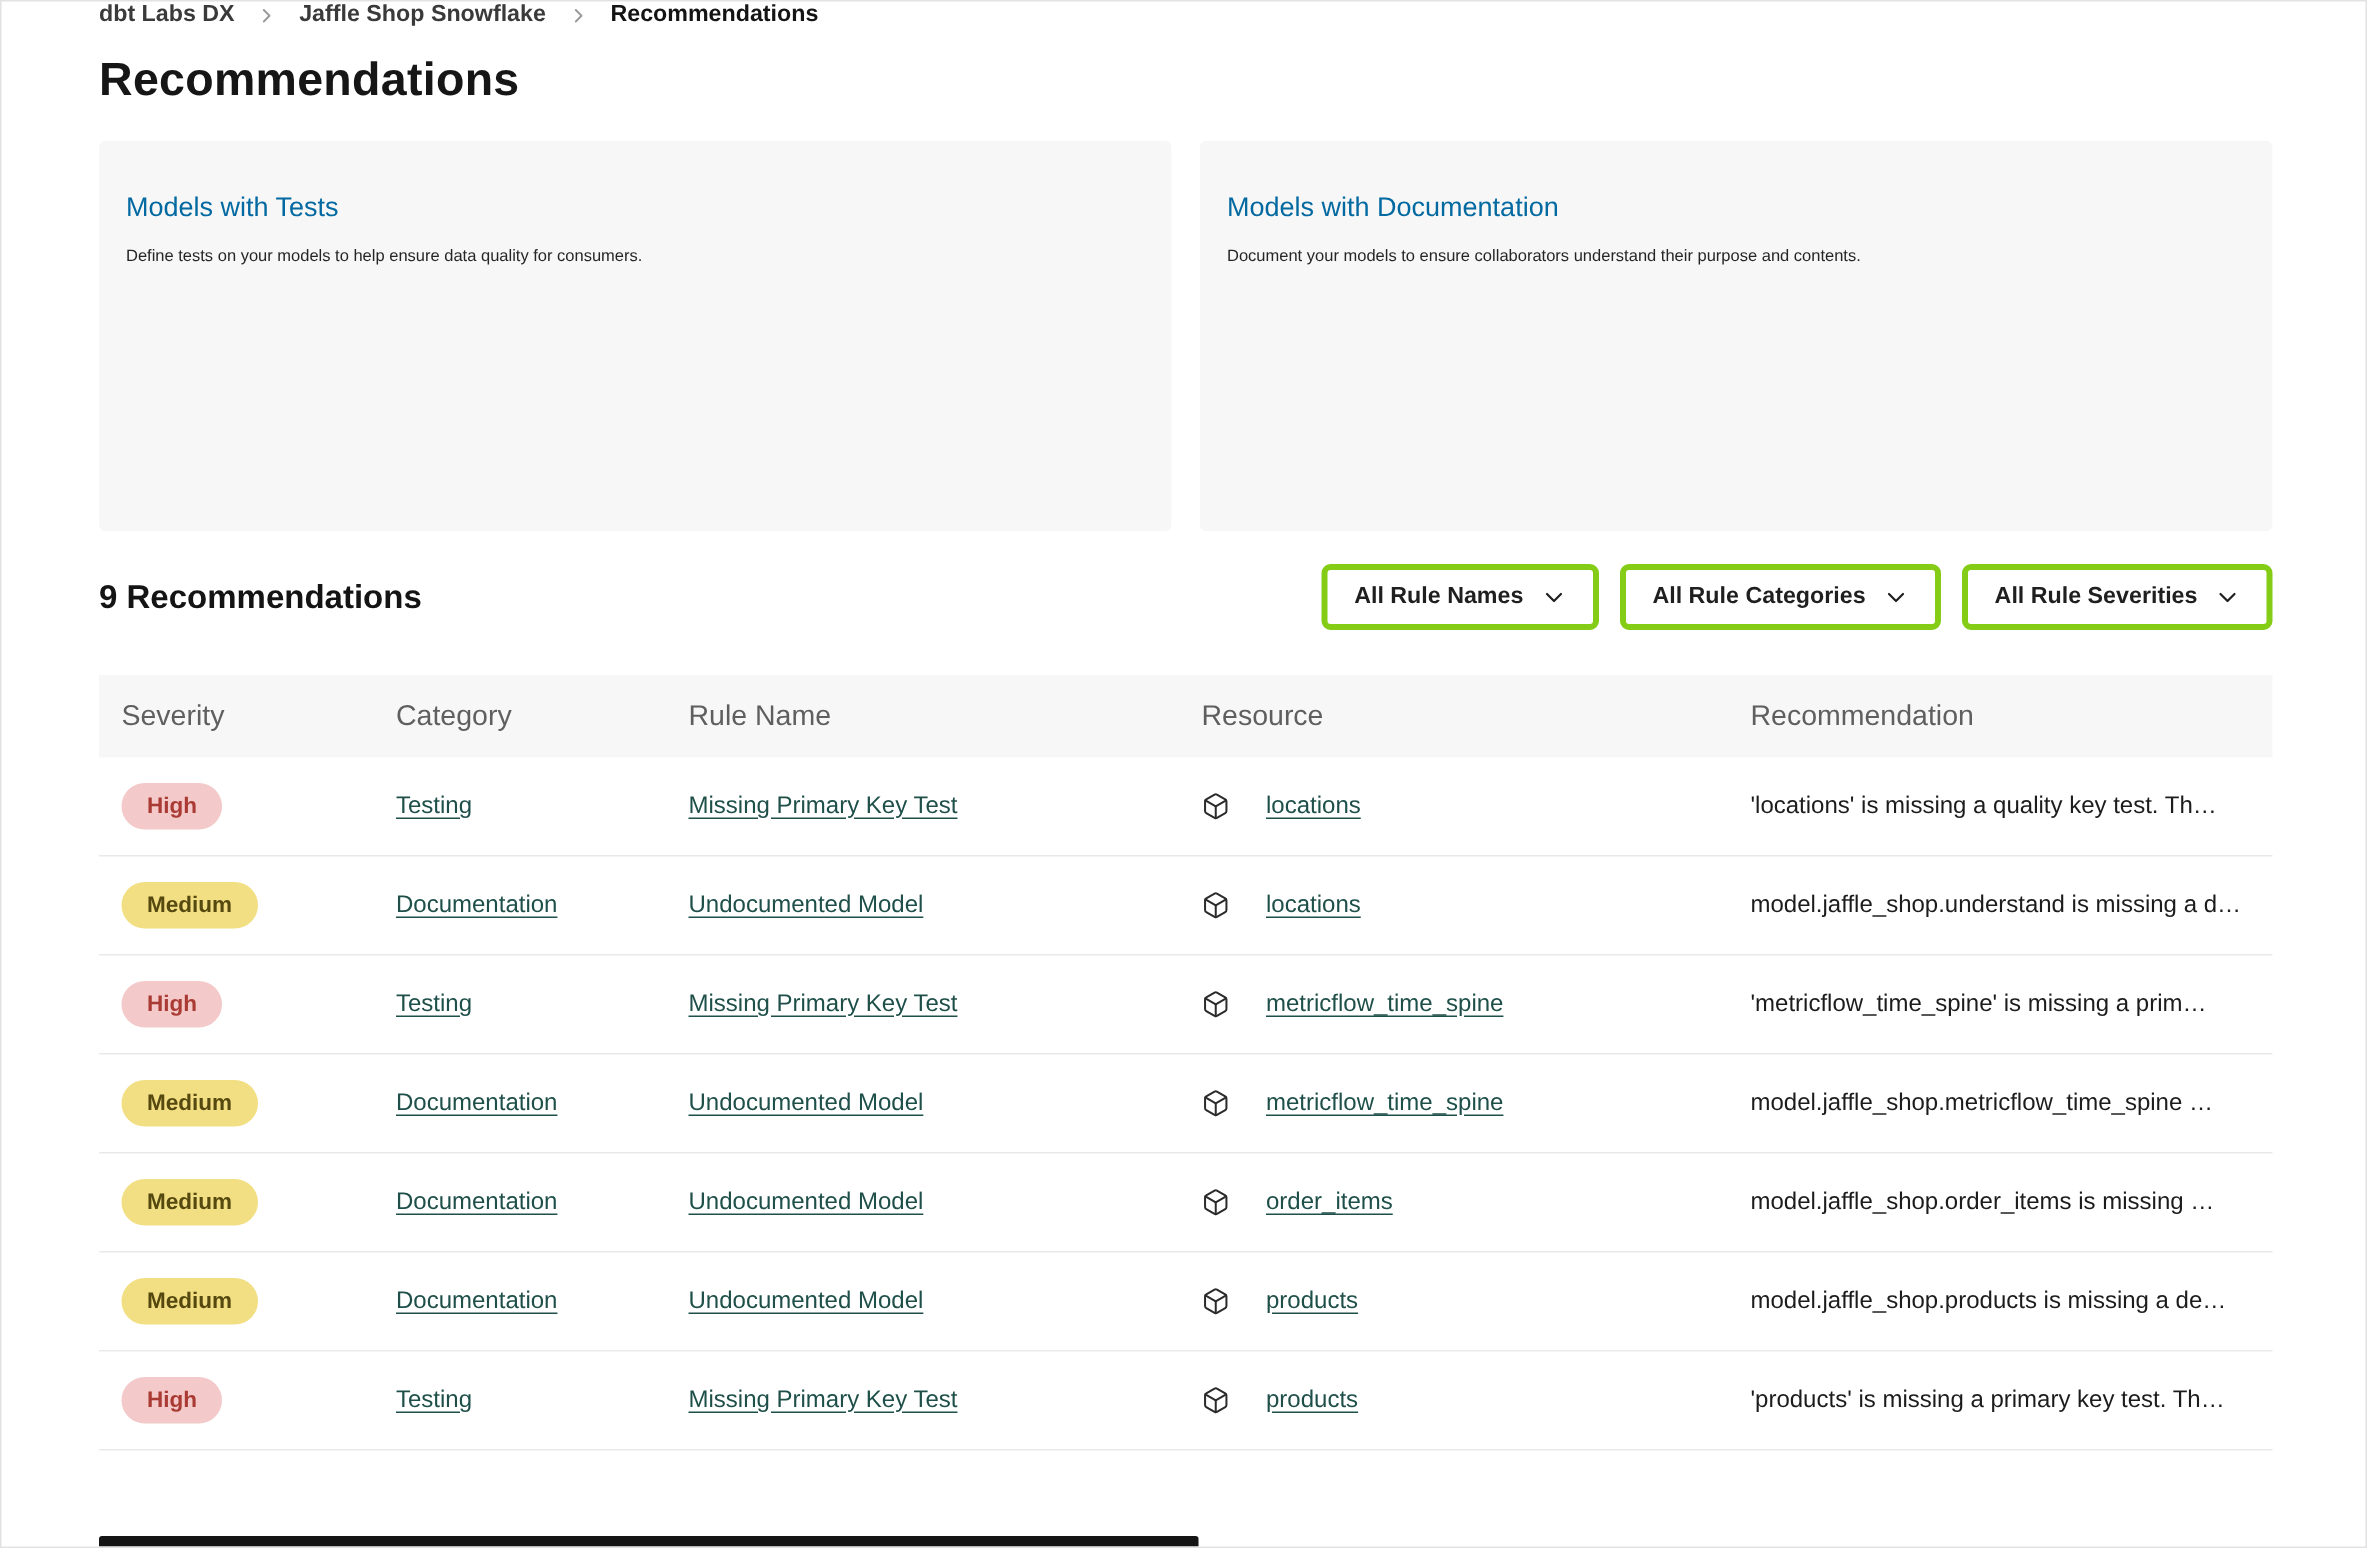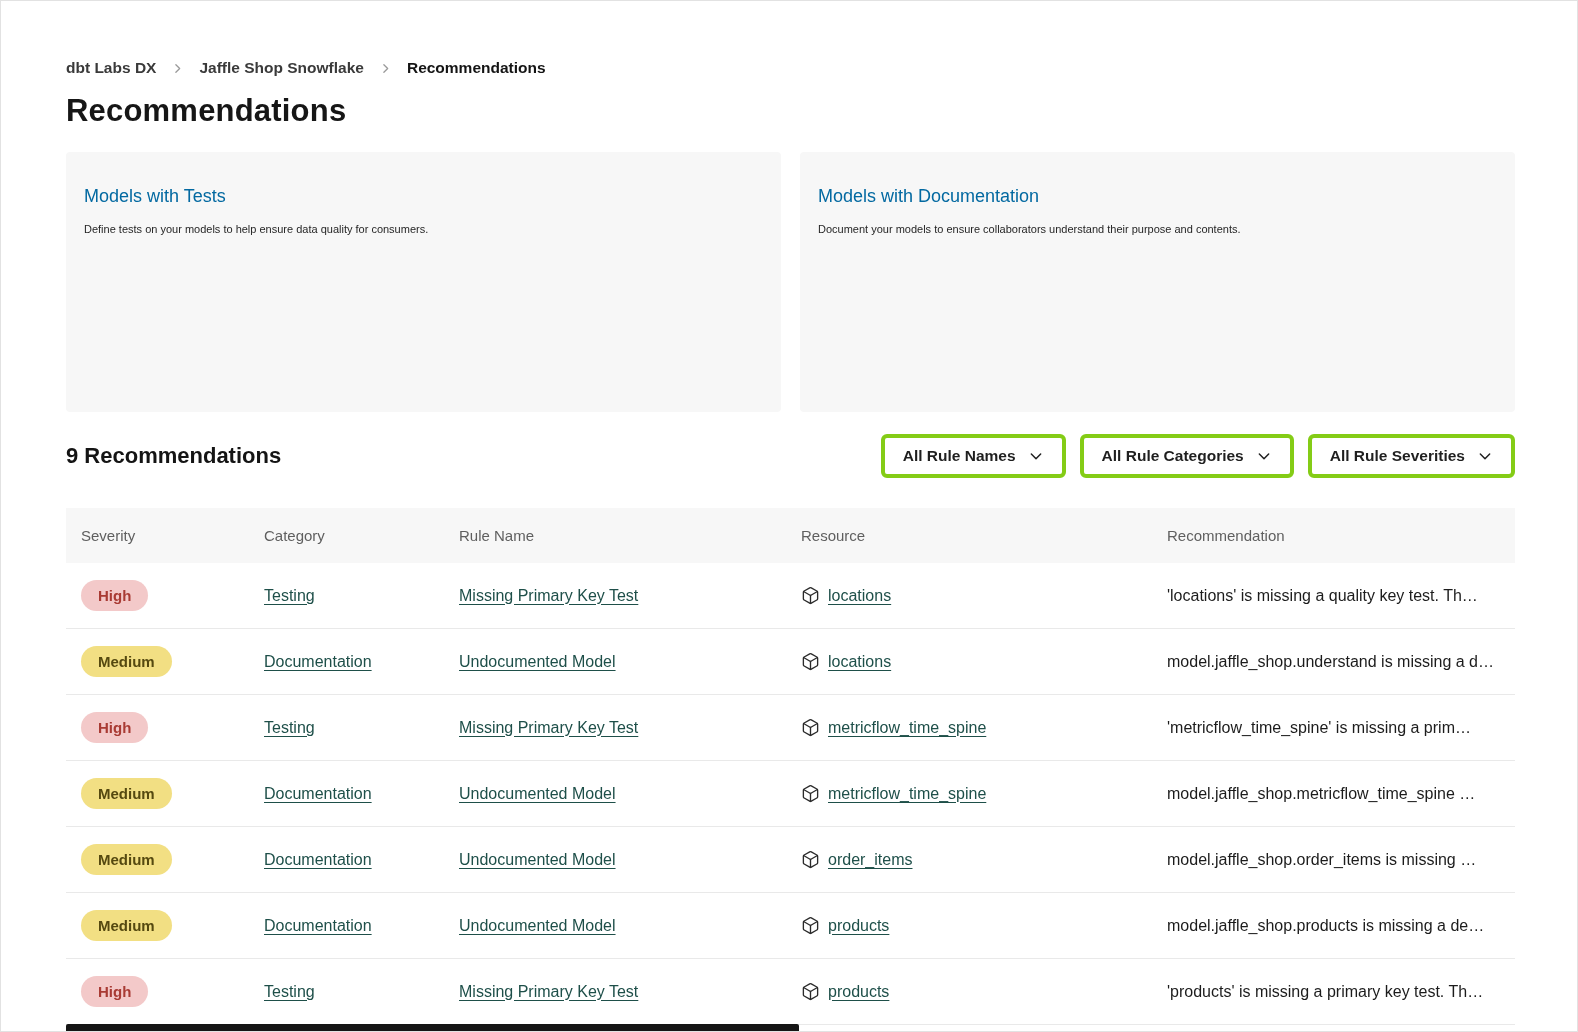--- a/index.html
+++ b/index.html
@@ -14,21 +14,20 @@
     border:1px solid #e2e2e2;
     background:#fff;
     position:relative;
     overflow:hidden;
   }
   .content { padding:0 62px 0 65px; }
 
   
   .breadcrumb {
     display:flex; align-items:center; gap:15px;
-    padding-top:58px;
     font-size:15.5px; font-weight:700;
   }
   .crumb { color:#3a3a3a; text-decoration:none; cursor:pointer; }
   .crumb-last { color:#141414; cursor:default; }
   .crumb-sep { display:flex; align-items:center; }
   .crumb-sep svg { stroke:#9a9a9a; }
 
   
   .page-title {
     margin:16px 0 0;
@@ -83,41 +82,41 @@
   .table { margin-top:30px; }
   .thead, .row {
     display:grid;
     grid-template-columns:183px 195px 342px 366px 1fr;
     padding-left:15px;
     align-items:center;
   }
   .thead {
     height:55px;
     background:#f7f7f7;
-    color:#5f5f5f; font-size:15px; font-weight:400;
+    color:#5f5f5f; font-size:19px; font-weight:400;
   }
   .row {
     height:66px;
     border-bottom:1px solid #e9e9e9;
     font-size:16px;
   }
   .badge {
     display:inline-flex; align-items:center; justify-content:center;
     padding:7px 17px; border-radius:999px;
     font-size:15px; font-weight:700;
   }
   .sev-high { background:var(--sev-high-bg); color:var(--sev-high-text); }
   .sev-medium { background:var(--sev-medium-bg); color:var(--sev-medium-text); }
   .link {
     color:var(--link);
     text-decoration:underline;
     text-underline-offset:3px;
     cursor:pointer;
   }
-  .resource-cell { display:flex; align-items:center; gap:8px; }
+  .resource-cell { display:flex; align-items:center; gap:24px; }
   .pkg { display:flex; align-items:center; color:#2b2b2b; }
   .rec {
     color:#1c1c1c;
     white-space:nowrap; overflow:hidden;
     padding-right:10px;
   }
   .bottom-strip {
     position:absolute; left:65px; bottom:0;
     width:733px; height:7px;
     background:#151515;

